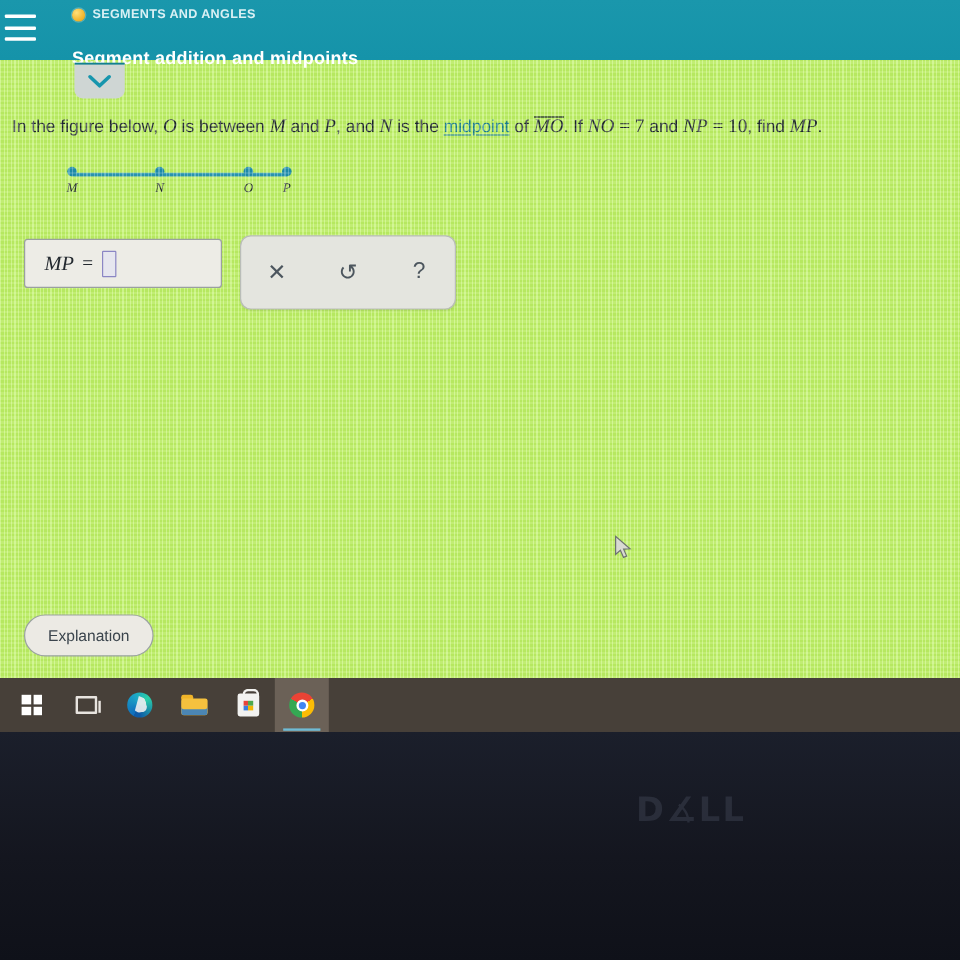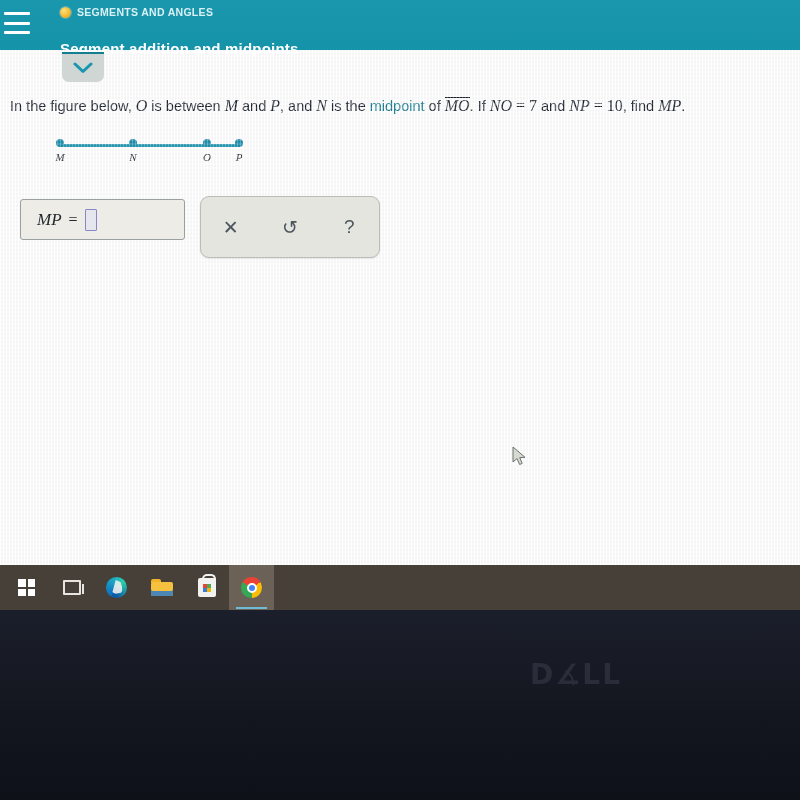--- a/index.html
+++ b/index.html
@@ -12,21 +12,21 @@
 
   #screen {
     position:relative;
     width:800px; height:800px;
   }
 
   
   .page {
     position:absolute; left:0; top:0;
     width:800px; height:697px;
-    background:#ffffff;
+    background:#bef264;
     overflow:hidden;
   }
   
   .page::after {
     content:"";
     position:absolute; inset:0;
     background:
       repeating-linear-gradient(90deg, rgba(255,255,255,.33) 0 1px, rgba(0,0,0,.035) 1px 3px),
       repeating-linear-gradient(0deg, rgba(255,255,255,.16) 0 2px, rgba(0,0,0,.02) 2px 4px);
     pointer-events:none;
@@ -83,21 +83,21 @@
   .qtext {
     position:absolute; left:10px; top:96px;
     width:780px;
     font-size:14.5px; line-height:20px;
     color:#1d2430;
     white-space:nowrap;
   }
   .mi { font-family:"Liberation Serif", serif; font-style:italic; font-size:16px; }
   .mn { font-family:"Liberation Serif", serif; font-style:normal; font-size:16px; }
   .lnk {
-    color:#1a7f92; 
+    color:#1a7f92; text-decoration:underline;
     text-underline-offset:2px; cursor:pointer;
   }
   .overbar {
     border-top:1.4px solid #1d2430;
     padding-top:1px;
     display:inline-block;
     line-height:14px;
   }
 
   
@@ -371,20 +371,21 @@
       <span class="ans-slot"></span>
     </div>
 
     <div class="tool-panel">
       <button class="tool-btn">✕</button>
       <button class="tool-btn">↺</button>
       <button class="tool-btn">?</button>
     </div>
 
     <div class="btn-row">
+      <div class="btn-expl">Explanation</div>
     </div>
   </div>
 
 
   <div class="taskbar">
     <div class="tb-item">
       <span class="win-logo">
           <i></i>
           <i></i>
           <i></i>

